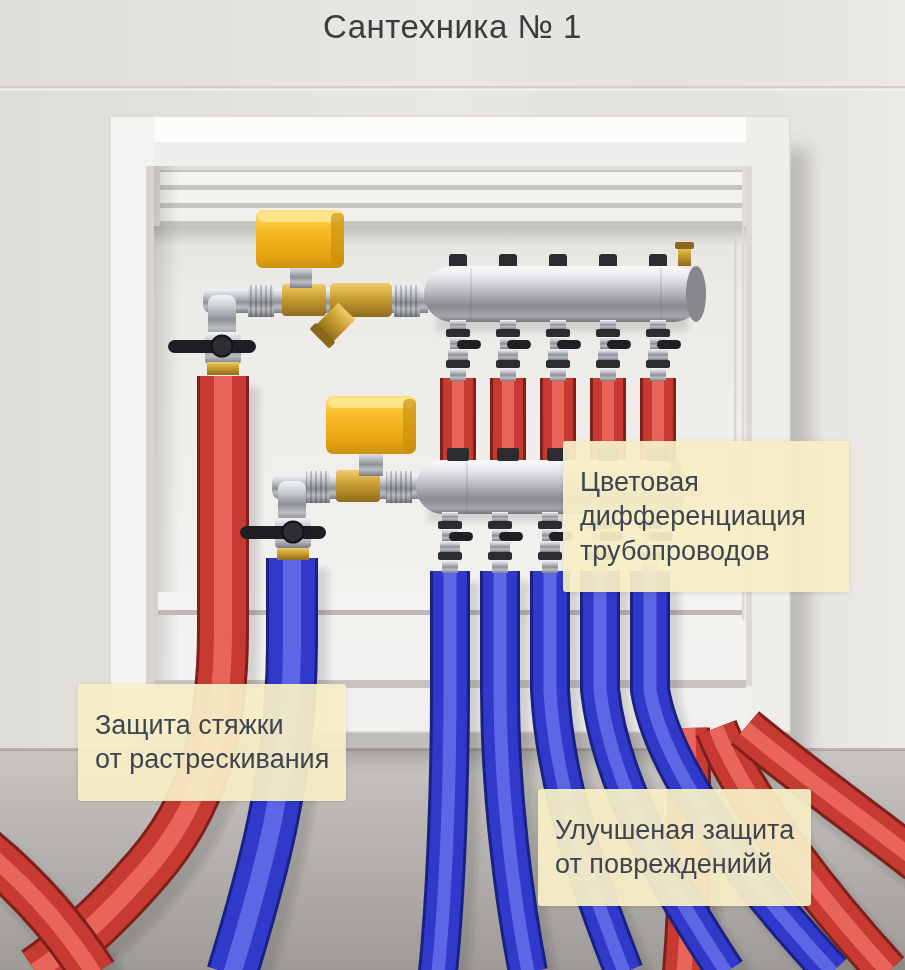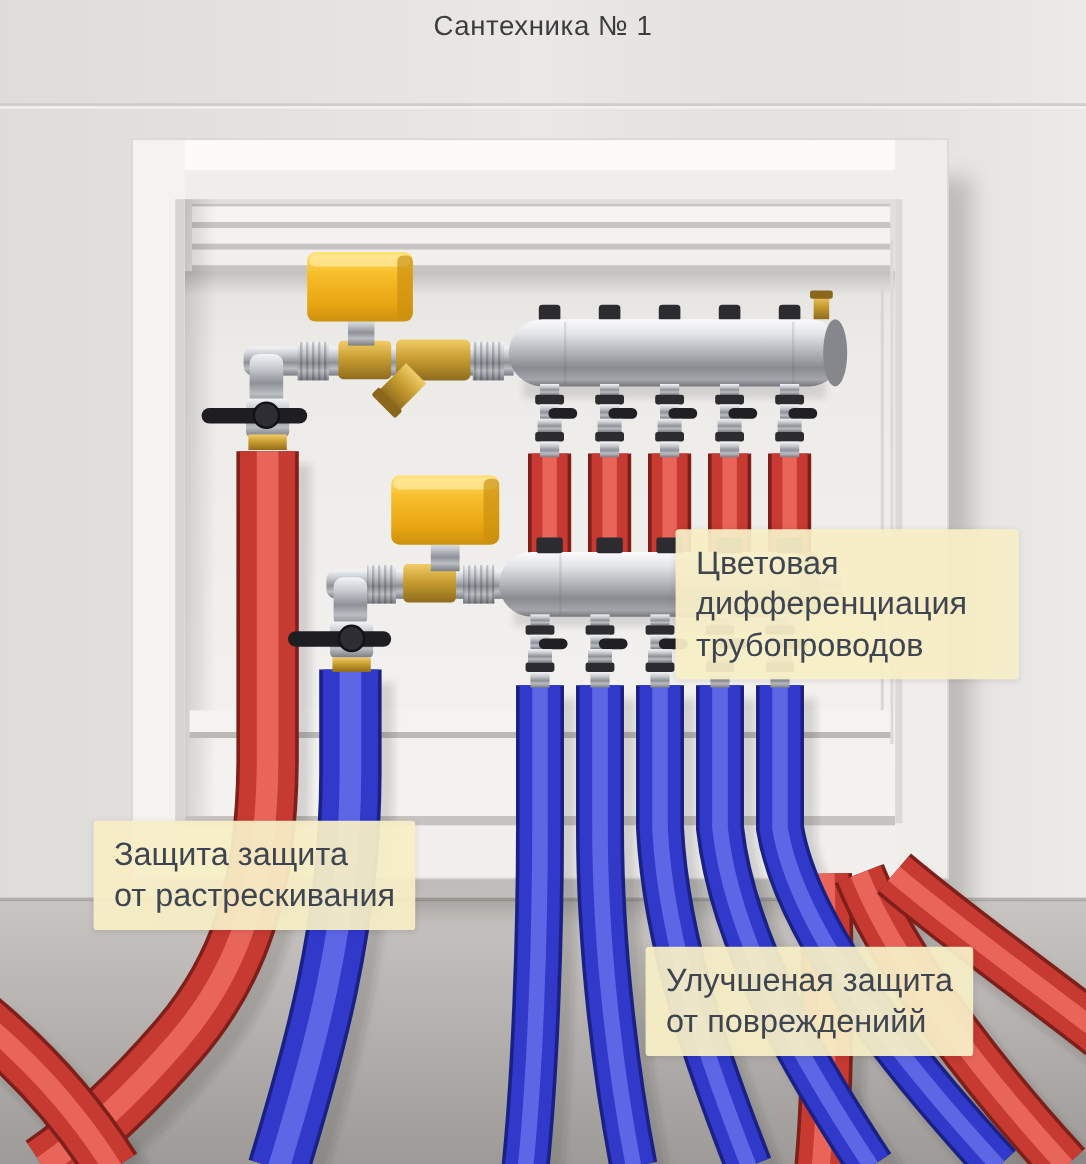--- a/index.html
+++ b/index.html
@@ -1,22 +1,22 @@
 <!DOCTYPE html>
 <html><head>
 <meta charset="utf-8">
 <style>
   html,body{margin:0;padding:0}
   body{font-family:"Liberation Sans",sans-serif;background:#eae8e5}
   .stage{position:relative;width:905px;height:970px;overflow:hidden;background:#eae8e5}
   .stage svg{position:absolute;left:0;top:0}
   .title{position:absolute;top:8px;left:0;width:100%;text-align:center;
-         font-size:23px;color:#3c3c3e;letter-spacing:.5px;z-index:5}
+         font-size:33px;color:#3c3c3e;letter-spacing:.5px;z-index:5}
   .callout{position:absolute;background:rgba(247,238,198,.94);color:#3e4450;
-           font-size:27px;line-height:1.27;font-weight:500;padding:11px 17px;
+           font-size:27px;line-height:1.27;font-weight:500;padding:24px 17px;
            white-space:pre-line;border-radius:3px;z-index:6;
            box-shadow:0 1px 5px rgba(0,0,0,.10)}
   #callout-color{left:563px;top:441px;width:252px}
   #callout-screed{left:78px;top:684px}
   #callout-damage{left:538px;top:789px}
   path.pipe{fill:none;stroke-linecap:butt}
 </style>
 </head>
 <body>
 
@@ -301,18 +301,18 @@
     <use href="#portStack" transform="translate(500,512)"></use>
     <use href="#portStack" transform="translate(550,512)"></use>
     <use href="#portStack" transform="translate(600,512)"></use>
     <use href="#portStack" transform="translate(650,512)"></use>
   </svg>
 
   <div class="callout" id="callout-color">Цветовая
 дифференциация
 трубопроводов</div>
 
-  <div class="callout" id="callout-screed">Защита защита
+  <div class="callout" id="callout-screed">Защита стяжки
 от растрескивания</div>
 
   <div class="callout" id="callout-damage">Улучшеная защита
 от поврежденийй</div>
 </div>
 
 </body></html>

